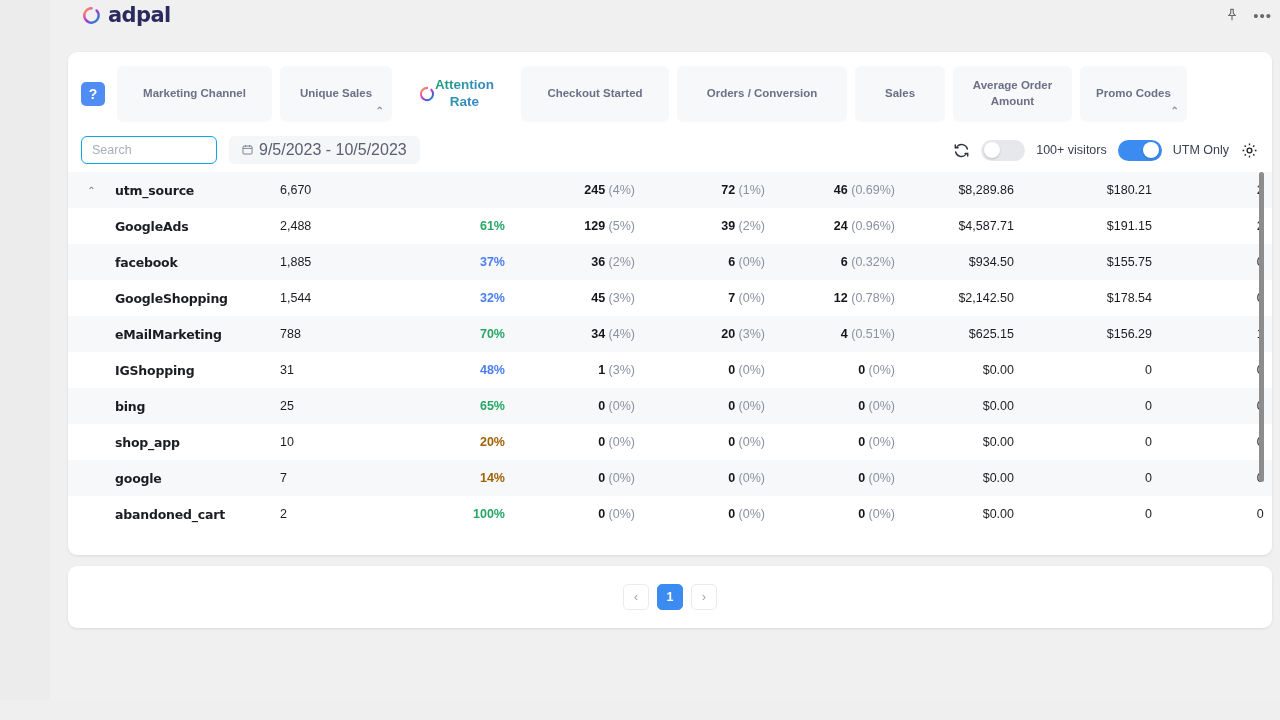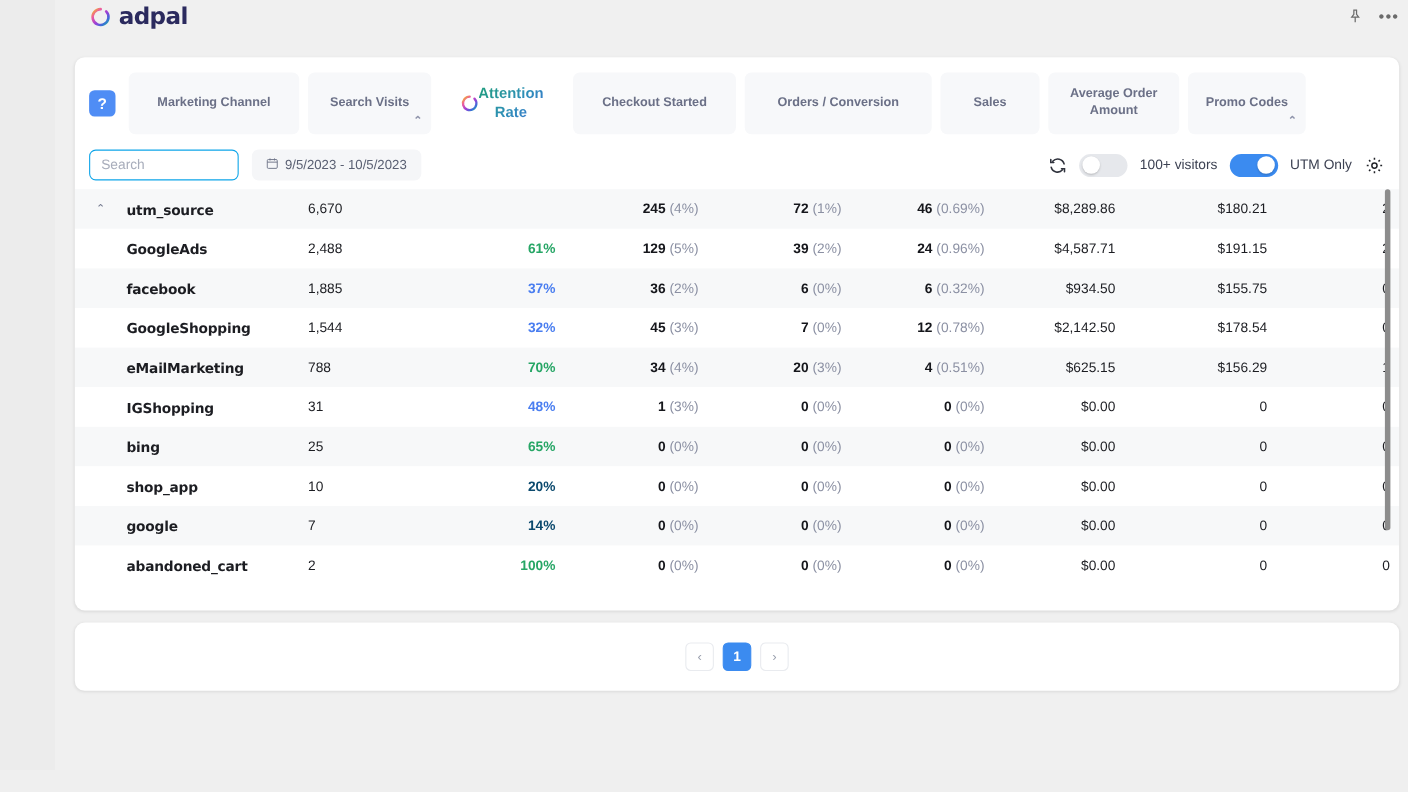--- a/index.html
+++ b/index.html
@@ -95,21 +95,21 @@
   }
   .search-box {
     width: 136px; height: 28px; border: 1px solid #0ea5e9; border-radius: 6px;
     font-size: 12.5px; color: #444; padding: 0 10px; outline: none;
     font-family: "Liberation Sans", sans-serif; background: #fff;
   }
   .search-box::placeholder { color: #a8adbb; }
   .date-pill {
     height: 28px; background: #f5f6f8; border-radius: 6px; display: flex;
     align-items: center; gap: 6px; padding: 0 13px; cursor: pointer;
-    font-size: 12px; color: #5a6073; font-weight: 400;
+    font-size: 16px; color: #5a6073; font-weight: 400;
   }
   .tb-right { margin-left: auto; display: flex; align-items: center; gap: 11px; }
   .toggle {
     width: 44px; height: 21px; border-radius: 11px; position: relative;
     cursor: pointer; flex: none;
   }
   .toggle.off { background: #e6e8ec; }
   .toggle.on  { background: #3b8bf0; }
   .toggle .knob {
     position: absolute; top: 2.5px; width: 16px; height: 16px; border-radius: 50%;
@@ -137,21 +137,21 @@
   .cell-num { width: 130px; text-align: right; }
   .cell-num .big { font-weight: 700; color: #15161b; }
   .cell-num .pct { color: #8b90a3; }
   .cell-sales { width: 134px; text-align: right; padding-right: 15px; }
   .cell-aoa   { width: 113px; text-align: right; margin-left: 10px; }
   .cell-promo { width: 190px; text-align: right; padding-right: 63px;
                 display: flex; justify-content: flex-end; align-items: center; gap: 7px; }
   .chev { color: #5d6275; font-size: 10px; cursor: pointer; }
   .g { color: #27a666; }
   .b { color: #4a7ef0; }
-  .r { color: #0c4a6e; }
+  .r { color: #a16207; }
 
   .tbl-scrollbar {
     position: absolute; right: 4px; top: 0px; width: 5px; height: 310px;
     background: #8c8c8c; border-radius: 3px;
   }
   .tbl-scroll-track {
     position: absolute; right: 4px; top: 0; width: 5px; height: 345px;
     background: transparent;
   }
 
@@ -210,21 +210,21 @@
   <div class="card">
 
     <div class="colhead">
       <div class="help-btn">?</div>
 
       <div class="chip plain c-mchan">
         <span>Marketing Channel</span>
       </div>
 
       <div class="chip plain c-uvisits">
-        <span>Search Visits</span>
+        <span>Unique Sales</span>
         <span class="sort-caret">⌃</span>
       </div>
 
       <div class="chip c-attn">
         <span class="attn-inner">
           <span class="attn-ring">
             <svg width="16" height="16" viewBox="0 0 16 16">
               <defs>
                 <linearGradient id="ag1" x1="0" y1="0" x2="1" y2="1">
                   <stop offset="0%" stop-color="#f0c419"></stop>

